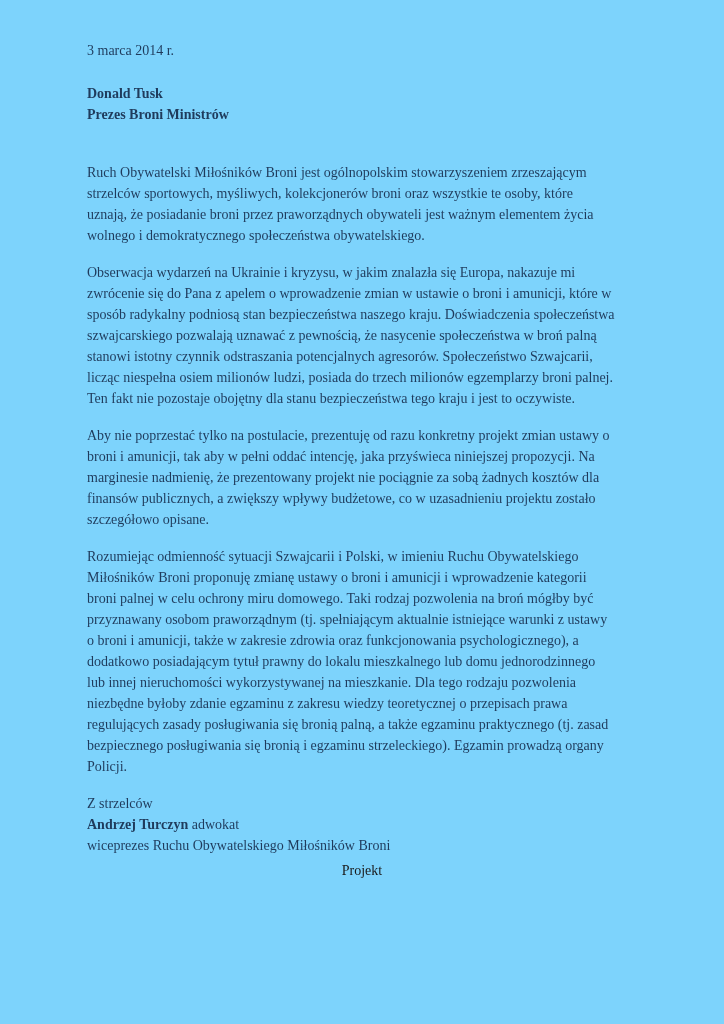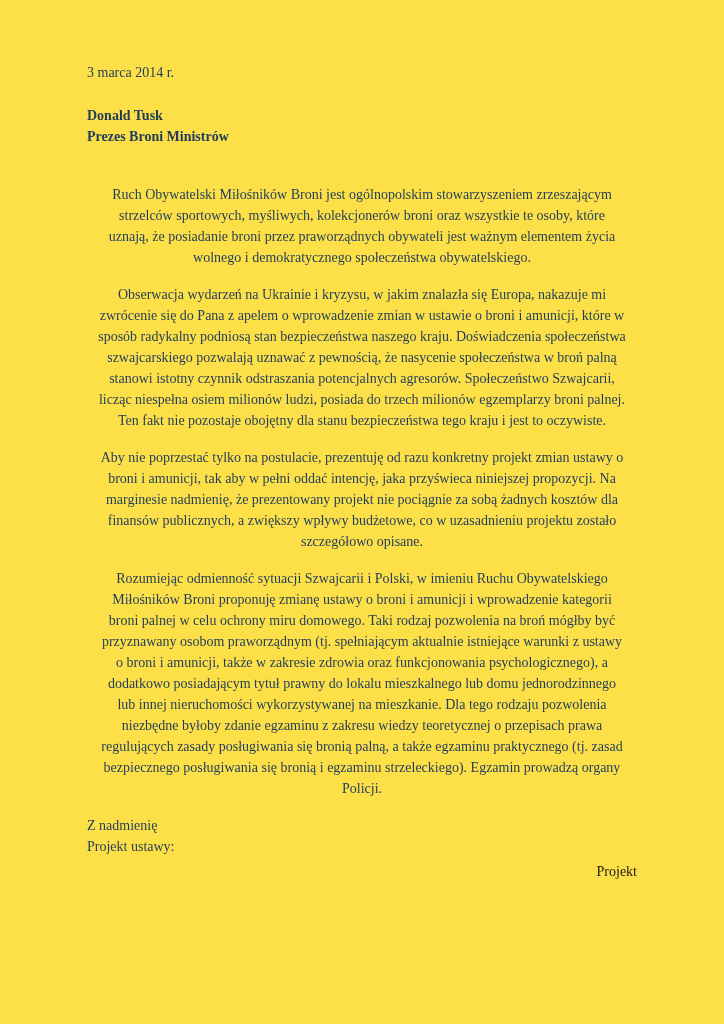--- a/index.html
+++ b/index.html
@@ -11,52 +11,51 @@
     width: 724px;
     height: 1024px;
     overflow: hidden;
     position: relative;
   }
   .page {
     position: absolute;
     top: 0; left: 0;
     width: 724px;
     height: 1024px;
-    background: #fde047;
+    background: #7dd3fc;
     box-sizing: border-box;
-    padding: 62px 87px 0 87px;
+    padding: 40px 87px 0 87px;
     font-family: "Liberation Serif", "DejaVu Serif", serif;
     font-size: 14px;
     line-height: 21px;
     color: #1f3b5c;
   }
   .date-line {
     margin: 0 0 22px 0;
   }
   .recipient-block {
     font-weight: bold;
     white-space: pre-line;
     margin: 0 0 37px 0;
   }
   .para {
     white-space: pre-line;
     margin: 0 0 16px 0;
-    text-align: center;
   }
   .sig-block {
     margin: 0;
   }
   .sig-line {
     margin: 0;
   }
   .signer-name {
     font-weight: bold;
   }
   .attachment-label-line {
-    text-align: right;
+    text-align: center;
     color: #1a1a1a;
     margin-top: 4px;
   }
 </style>
 </head>
 <body>
 
 <div class="page">
 
   <div class="date-line">3 marca 2014 r.</div>
@@ -89,19 +88,22 @@
 przyznawany osobom praworządnym (tj. spełniającym aktualnie istniejące warunki z ustawy
 o broni i amunicji, także w zakresie zdrowia oraz funkcjonowania psychologicznego), a
 dodatkowo posiadającym tytuł prawny do lokalu mieszkalnego lub domu jednorodzinnego
 lub innej nieruchomości wykorzystywanej na mieszkanie. Dla tego rodzaju pozwolenia
 niezbędne byłoby zdanie egzaminu z zakresu wiedzy teoretycznej o przepisach prawa
 regulujących zasady posługiwania się bronią palną, a także egzaminu praktycznego (tj. zasad
 bezpiecznego posługiwania się bronią i egzaminu strzeleckiego). Egzamin prowadzą organy
 Policji.</div>
 
   <div class="sig-block">
-    <div class="sig-line">Z nadmienię</div>
-    <div class="sig-line">Projekt ustawy:</div>
+    <div class="sig-line">Z strzelców</div>
+    <div class="sig-line">
+      <span class="signer-name">Andrzej Turczyn</span><span> adwokat</span>
+    </div>
+    <div class="sig-line">wiceprezes Ruchu Obywatelskiego Miłośników Broni</div>
   </div>
 
   <div class="attachment-label-line">Projekt</div>
 
 </div>
 
 </body></html>

